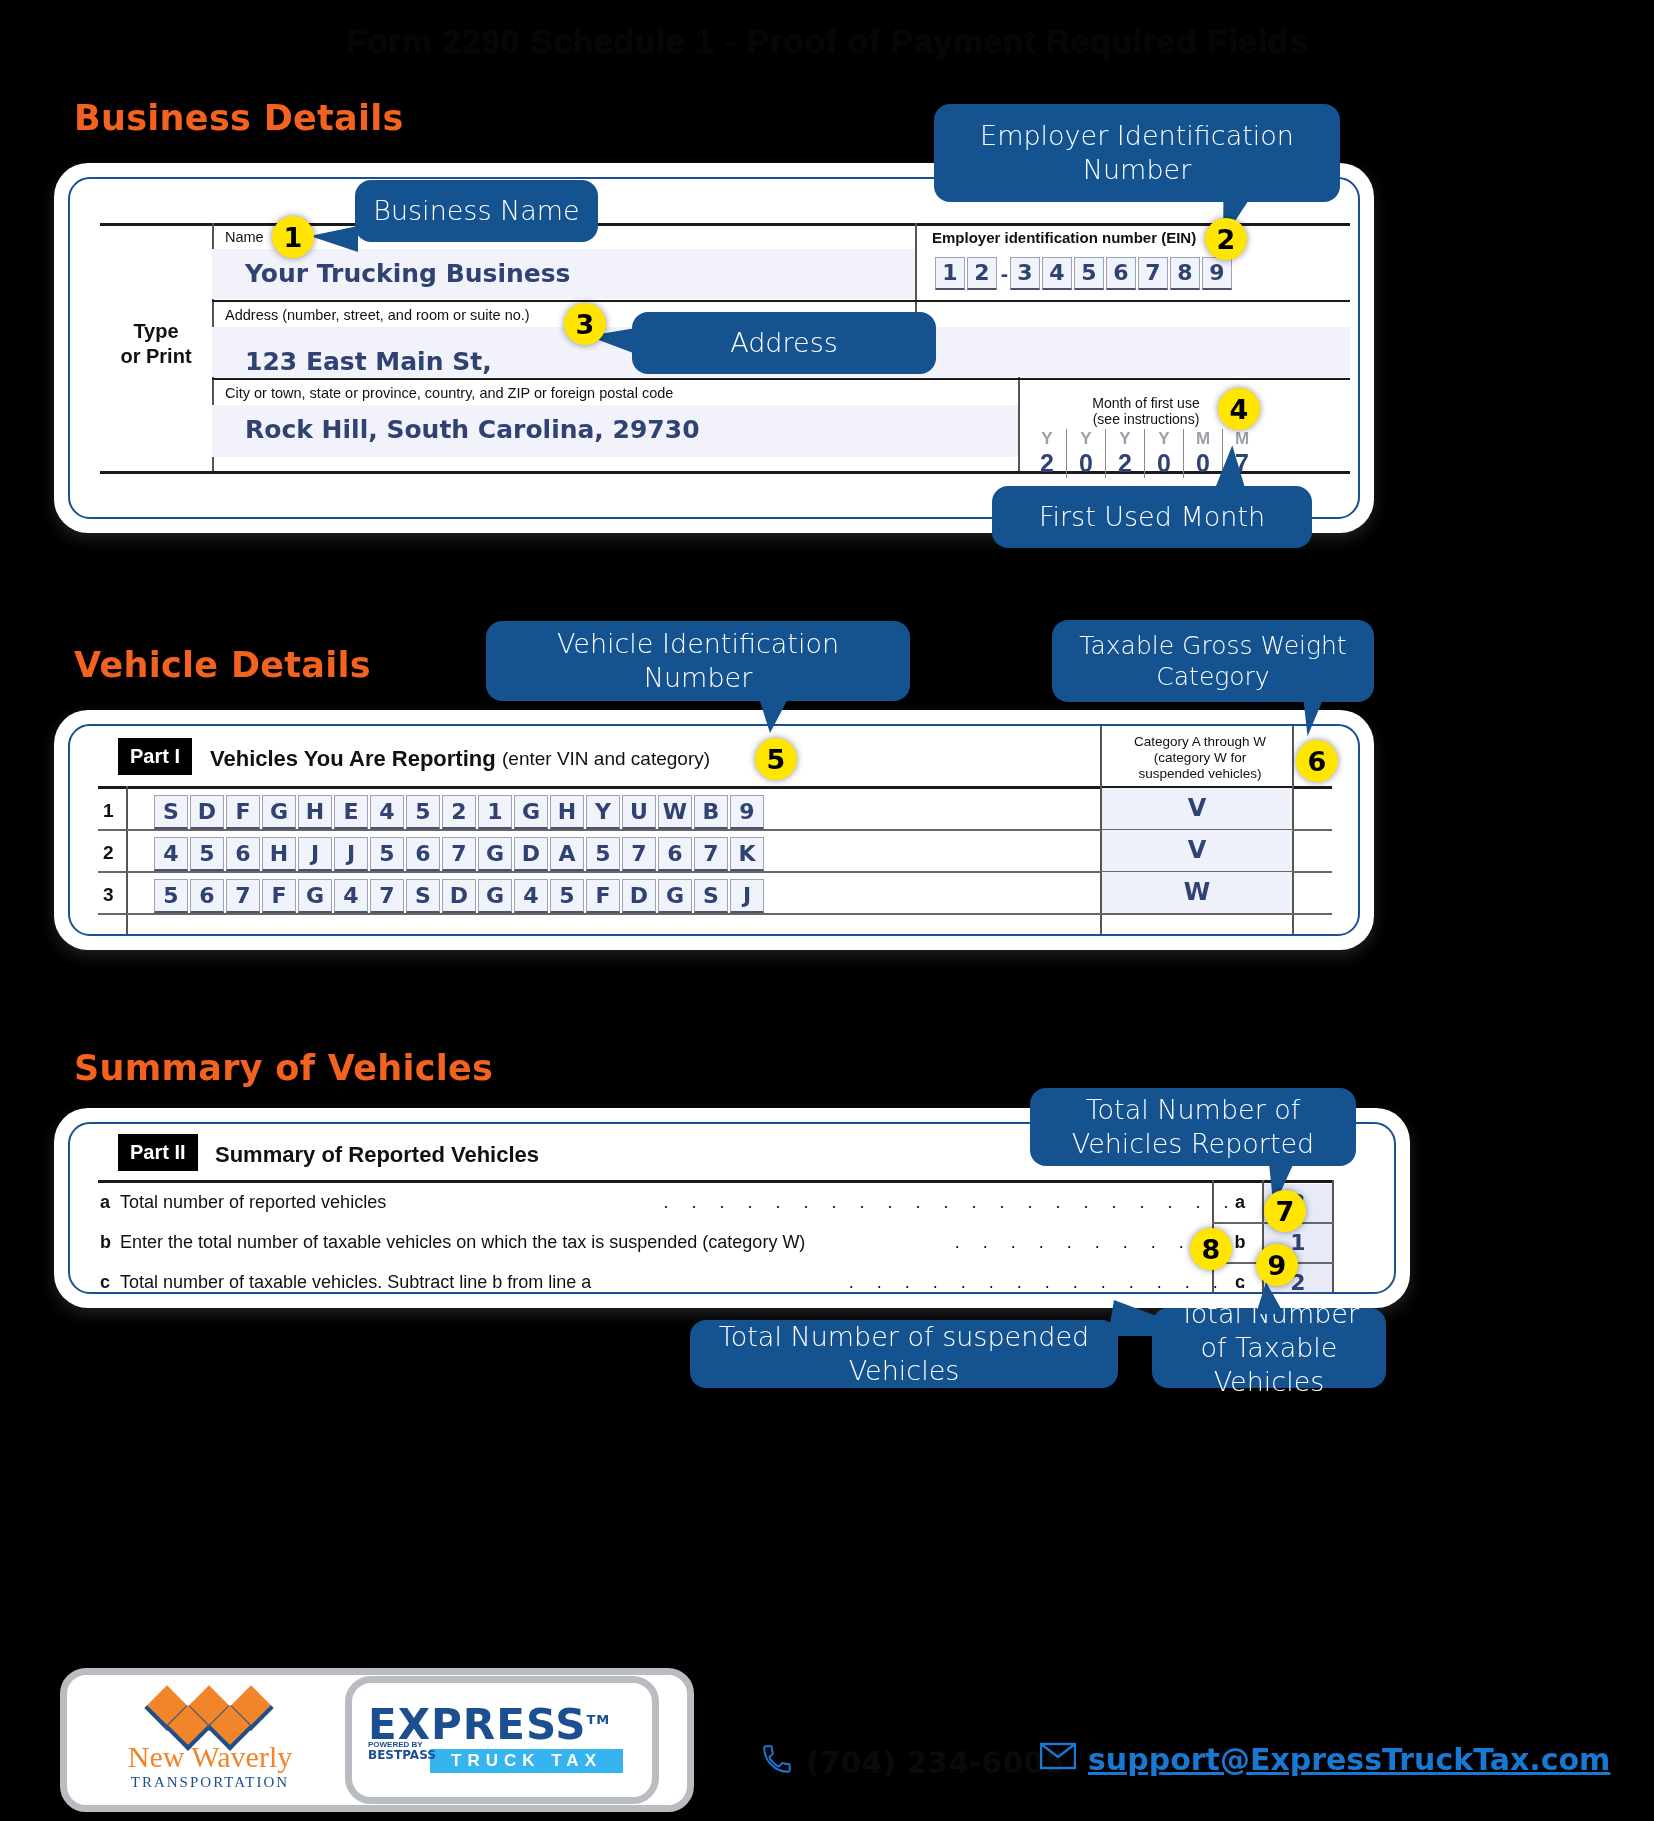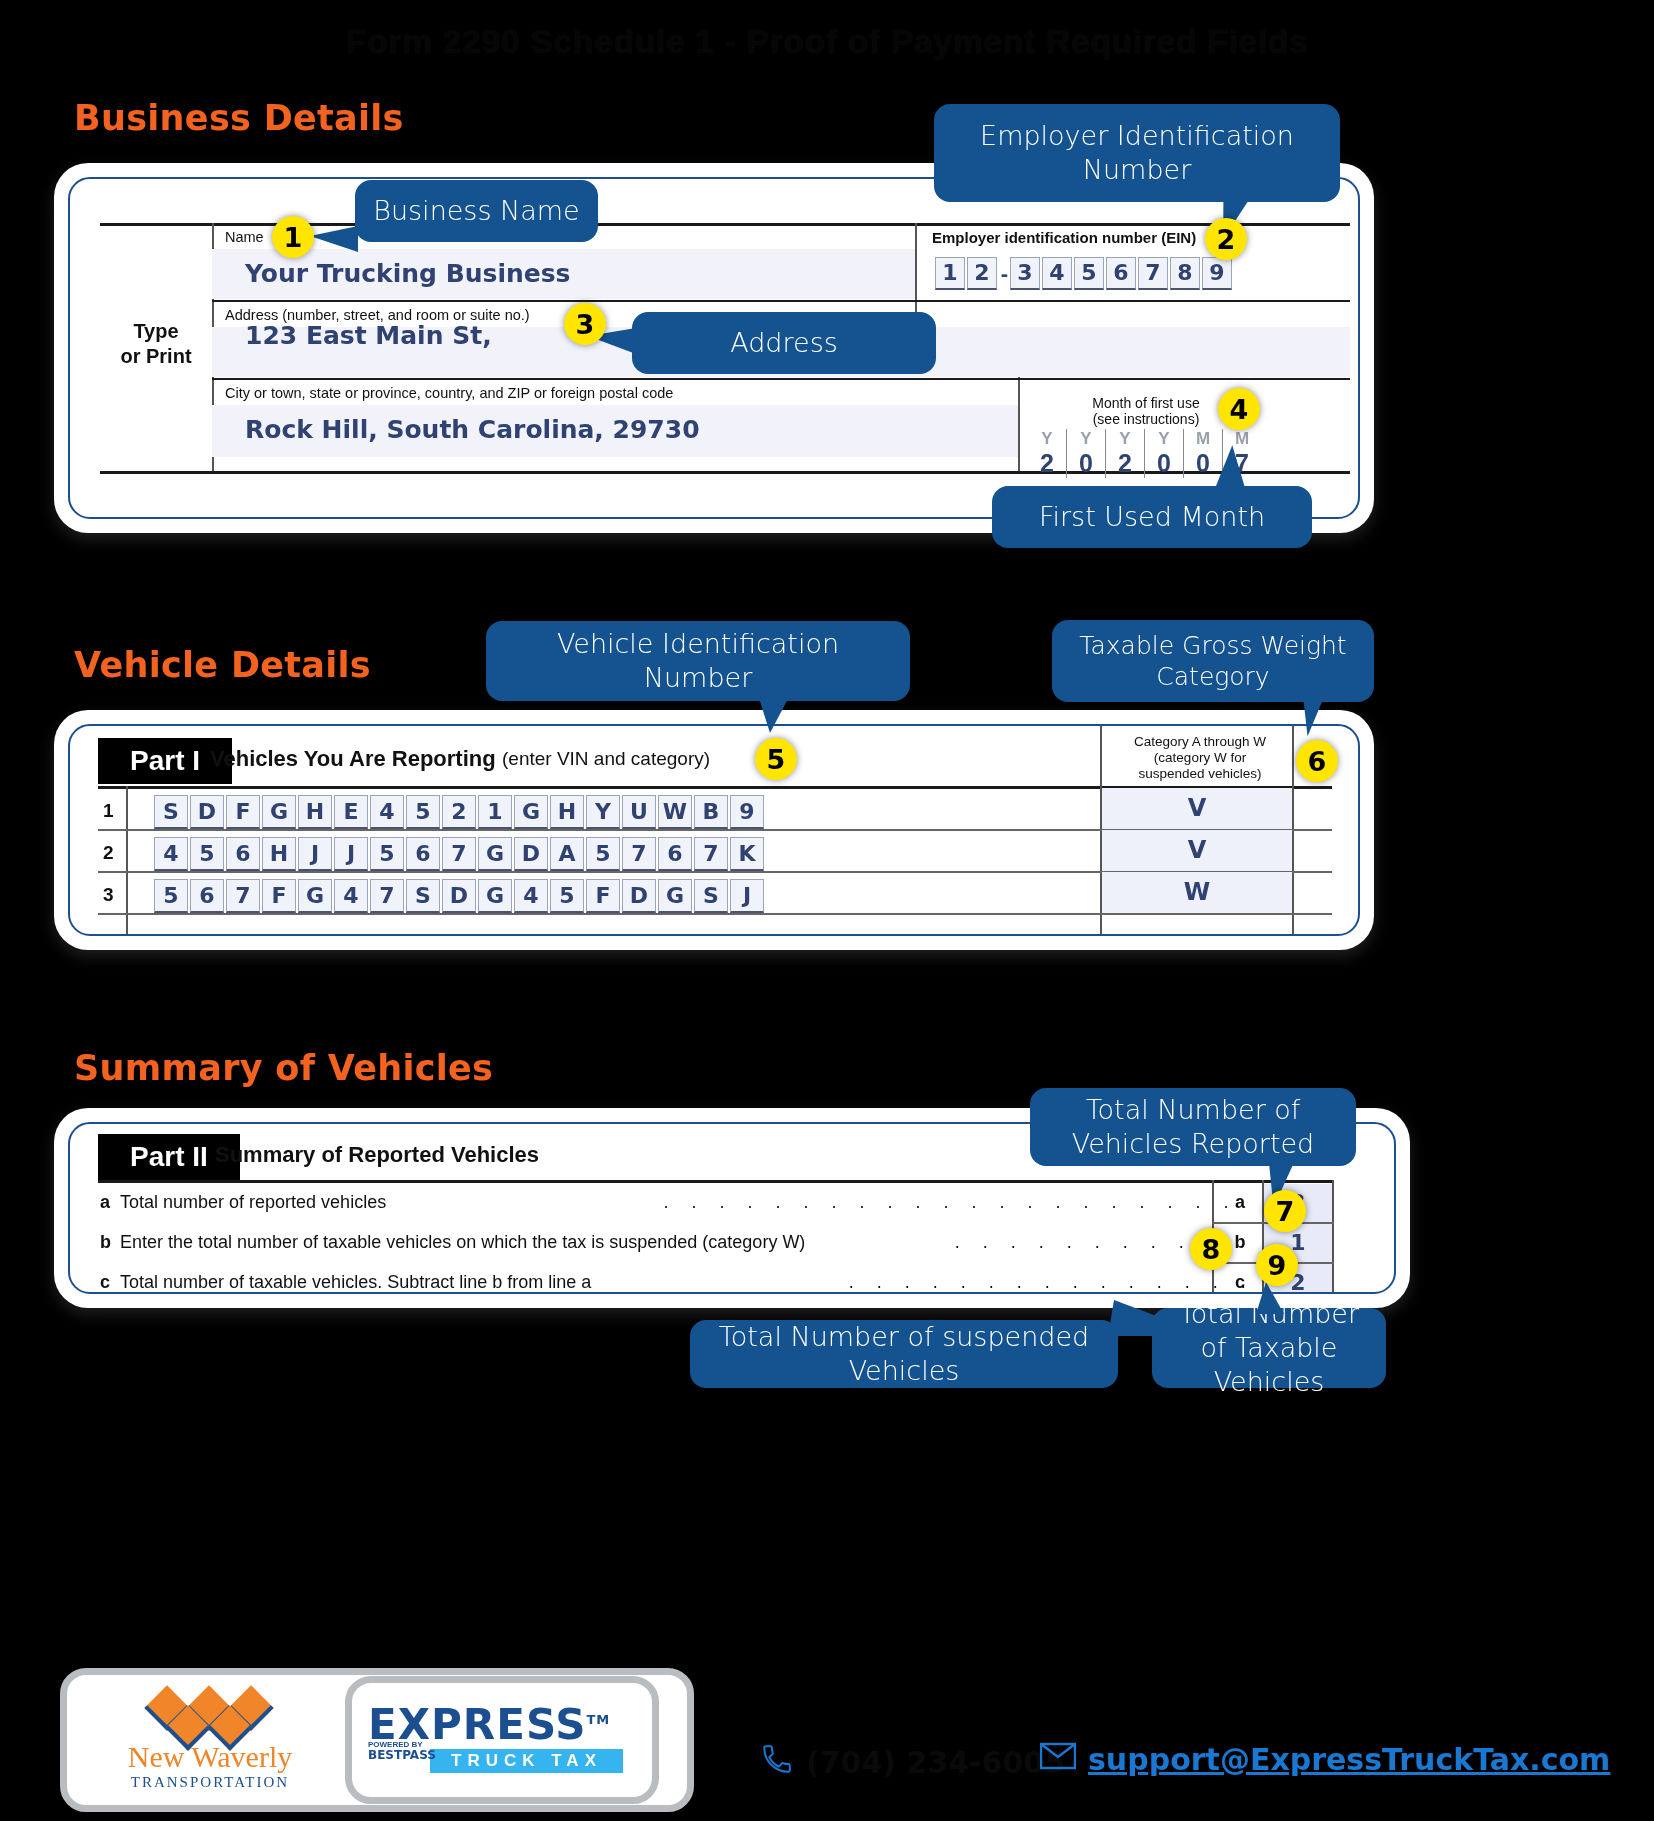--- a/index.html
+++ b/index.html
@@ -95,23 +95,24 @@
   .mfu-cell{
     width:38px;text-align:center;border-right:1px solid #8a8a8a;
   }
   .mfu-cell:last-child{border-right:none;}
   .mfu-y{font-size:17px;font-weight:bold;color:#9aa0ab;}
   .mfu-d{font-size:25px;font-weight:bold;color:#2f4272;}
 
   
   .part-tag{
     position:absolute;background:#000;color:#fff;
-    font-size:28px;font-weight:bold;
-    padding:7px 32px;
+    font-size:20px;font-weight:bold;
+    padding:7px 12px;
     font-family:"Liberation Sans",sans-serif;
+    margin-left:20px;
   }
   .part-title{
     position:absolute;font-size:22px;font-weight:bold;color:#111;
   }
   .part-sub{
     position:absolute;font-size:19px;color:#111;
   }
   .cat-head{
     position:absolute;font-size:13.5px;color:#111;text-align:center;line-height:1.2;
   }
@@ -251,21 +252,21 @@
       <div class="lbl" style="left:155px;top:50px;">Name</div>
       <div class="fieldbg" style="left:142px;top:70px;width:703px;height:50px;"></div>
       <div class="val" style="left:175px;top:80px;">Your Trucking Business</div>
       <div class="tline" style="left:142px;top:121px;width:1138px;height:2px;"></div>
 
       <div class="lbl" style="left:862px;top:50px;font-weight:bold;font-size:15px;">Employer identification number (EIN)</div>
       <div class="boxrow" id="ein-row" style="left:865px;top:78px;"><span class="boxchar">1</span><span class="boxchar">2</span><span class="dash">-</span><span class="boxchar">3</span><span class="boxchar">4</span><span class="boxchar">5</span><span class="boxchar">6</span><span class="boxchar">7</span><span class="boxchar">8</span><span class="boxchar">9</span></div>
 
       <div class="lbl" style="left:155px;top:128px;">Address (number, street, and room or suite no.)</div>
       <div class="fieldbg" style="left:142px;top:148px;width:1138px;height:50px;"></div>
-      <div class="val" style="left:175px;top:142px;">123 East Main St,</div>
+      <div class="val" style="left:175px;top:168px;">123 East Main St,</div>
       <div class="tline" style="left:142px;top:199px;width:1138px;height:2px;"></div>
 
       <div class="lbl" style="left:155px;top:206px;">City or town, state or province, country, and ZIP or foreign postal code</div>
       <div class="fieldbg" style="left:142px;top:226px;width:806px;height:52px;"></div>
       <div class="val" style="left:175px;top:236px;">Rock Hill, South Carolina, 29730</div>
 
       <div class="mfu-wrap" style="left:958px;top:196px;width:236px;margin-top:20px;">
         <div class="mfu-title">
           <span>Month of first use</span><br>
           <span>(see instructions)</span>

